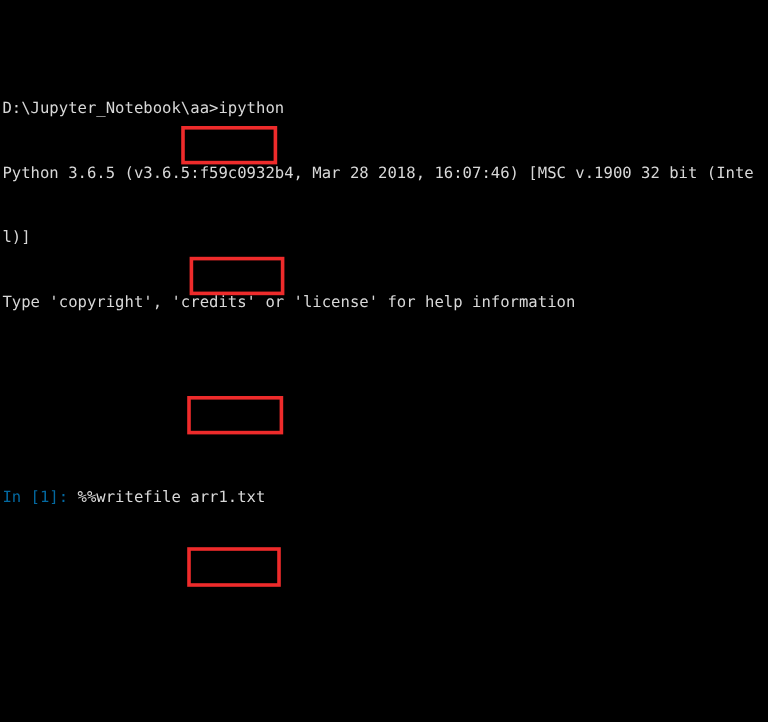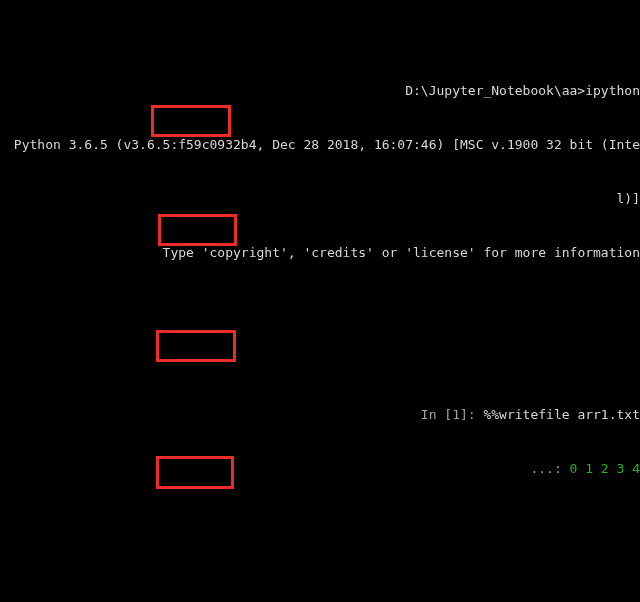--- a/index.html
+++ b/index.html
@@ -10,66 +10,64 @@
   #terminal {
     position: relative;
     width: 640px;
     height: 602px;
     background: #000000;
     overflow: hidden;
     font-family: "DejaVu Sans Mono", "Liberation Mono", monospace;
     font-size: 13px;
     line-height: 18px;
     letter-spacing: 0px;
-    text-align: right;
   }
   .screen {
     position: absolute;
     left: 2px;
     top: 10px;
     right: 0;
     white-space: pre;
   }
   .line {
     height: 18px;
     white-space: pre;
     display: block;
   }
   .wh  { color: #d8d8d8; }
   .gn  { color: #25b225; }
-  .dgn { color: #a3a3a3; }
+  .dgn { color: #0369a1; }
   .blank { height: 18px; display: block; }
 
   
   .hl-box {
     position: absolute;
     border: 3px solid #ee2b2b;
     box-sizing: border-box;
     pointer-events: none;
     background: transparent;
   }
 </style>
 </head>
 <body>
 
 <div id="terminal">
 
   <div class="screen">
 
     
     <span class="line wh">D:\Jupyter_Notebook\aa&gt;ipython</span>
-    <span class="line wh">Python 3.6.5 (v3.6.5:f59c0932b4, Dec 28 2018, 16:07:46) [MSC v.1900 32 bit (Inte</span>
+    <span class="line wh">Python 3.6.5 (v3.6.5:f59c0932b4, Mar 28 2018, 16:07:46) [MSC v.1900 32 bit (Inte</span>
     <span class="line wh">l)]</span>
-    <span class="line wh">Type 'copyright', 'credits' or 'license' for more information</span>
+    <span class="line wh">Type 'copyright', 'credits' or 'license' for help information</span>
 
     <span class="blank"></span>
 
     
     <span class="line"><span class="dgn">In [1]:</span><span class="wh"> </span><span class="wh">%%writefile</span><span class="wh"> </span><span class="wh">arr1.txt</span></span>
-    <span class="line"><span class="dgn">...:</span><span class="wh"> </span><span class="gn">0 1 2 3 4</span></span>
     
     
     
 
     
 
     
     
     
     

